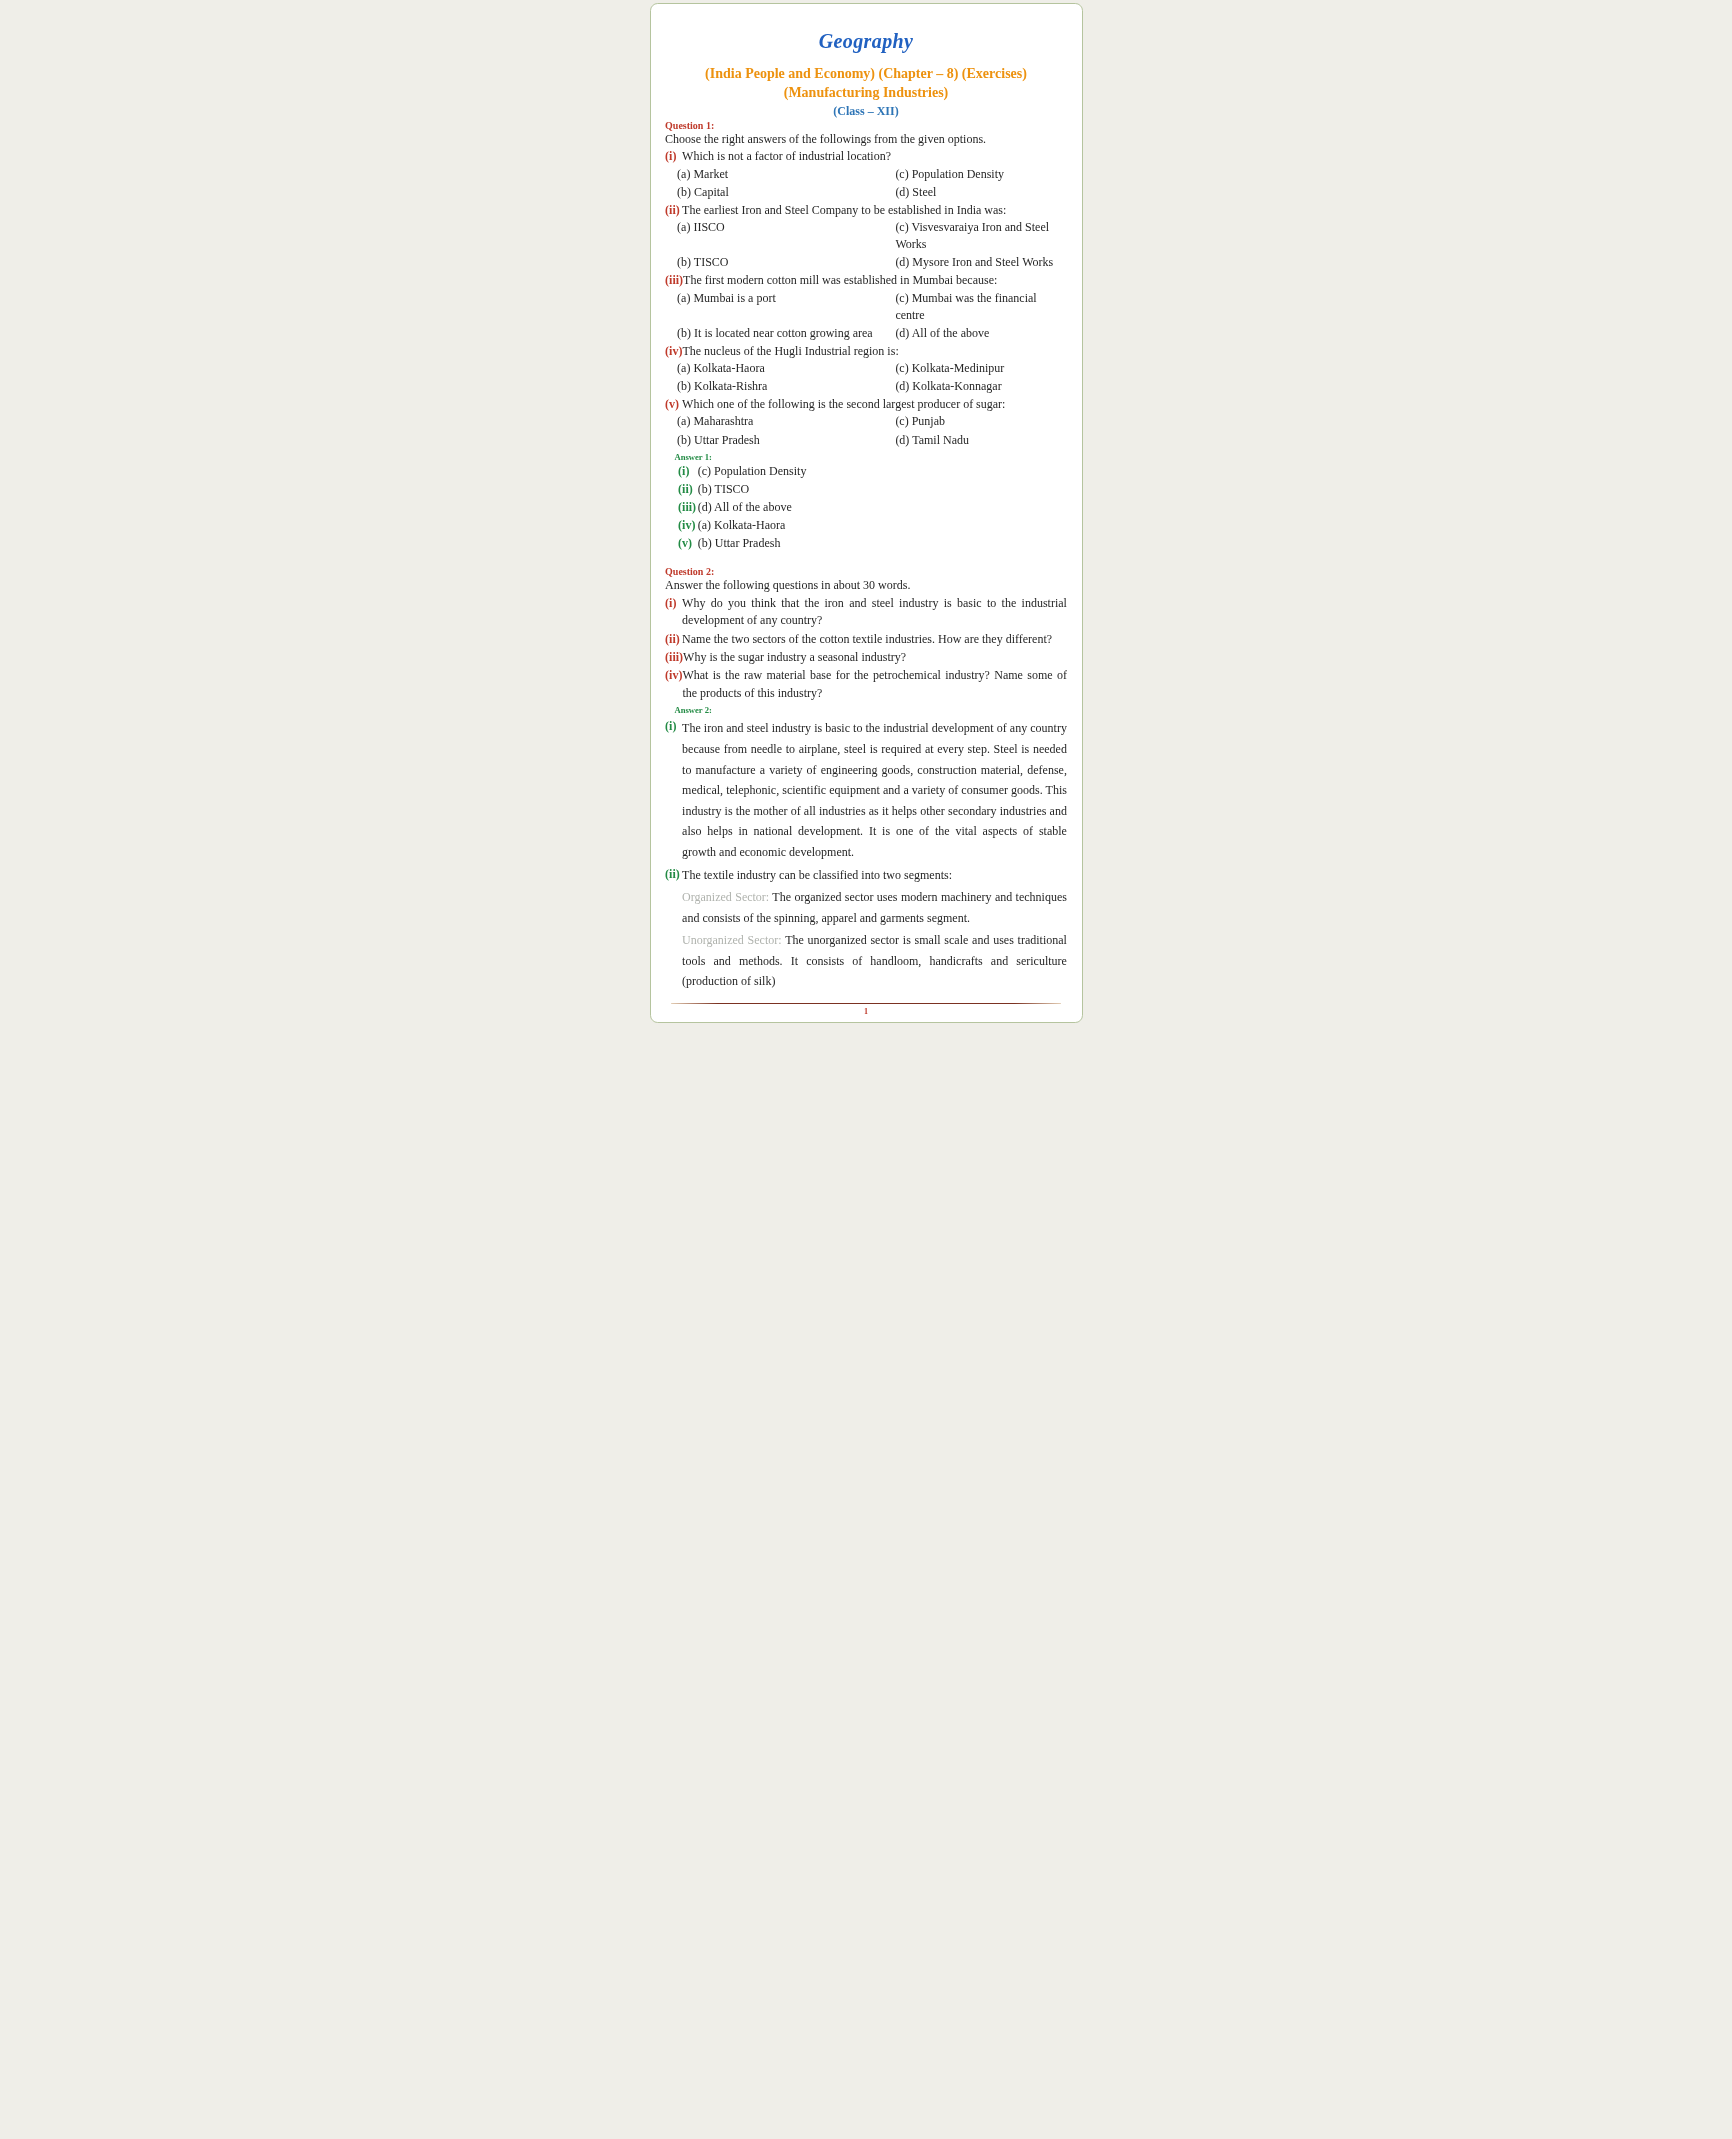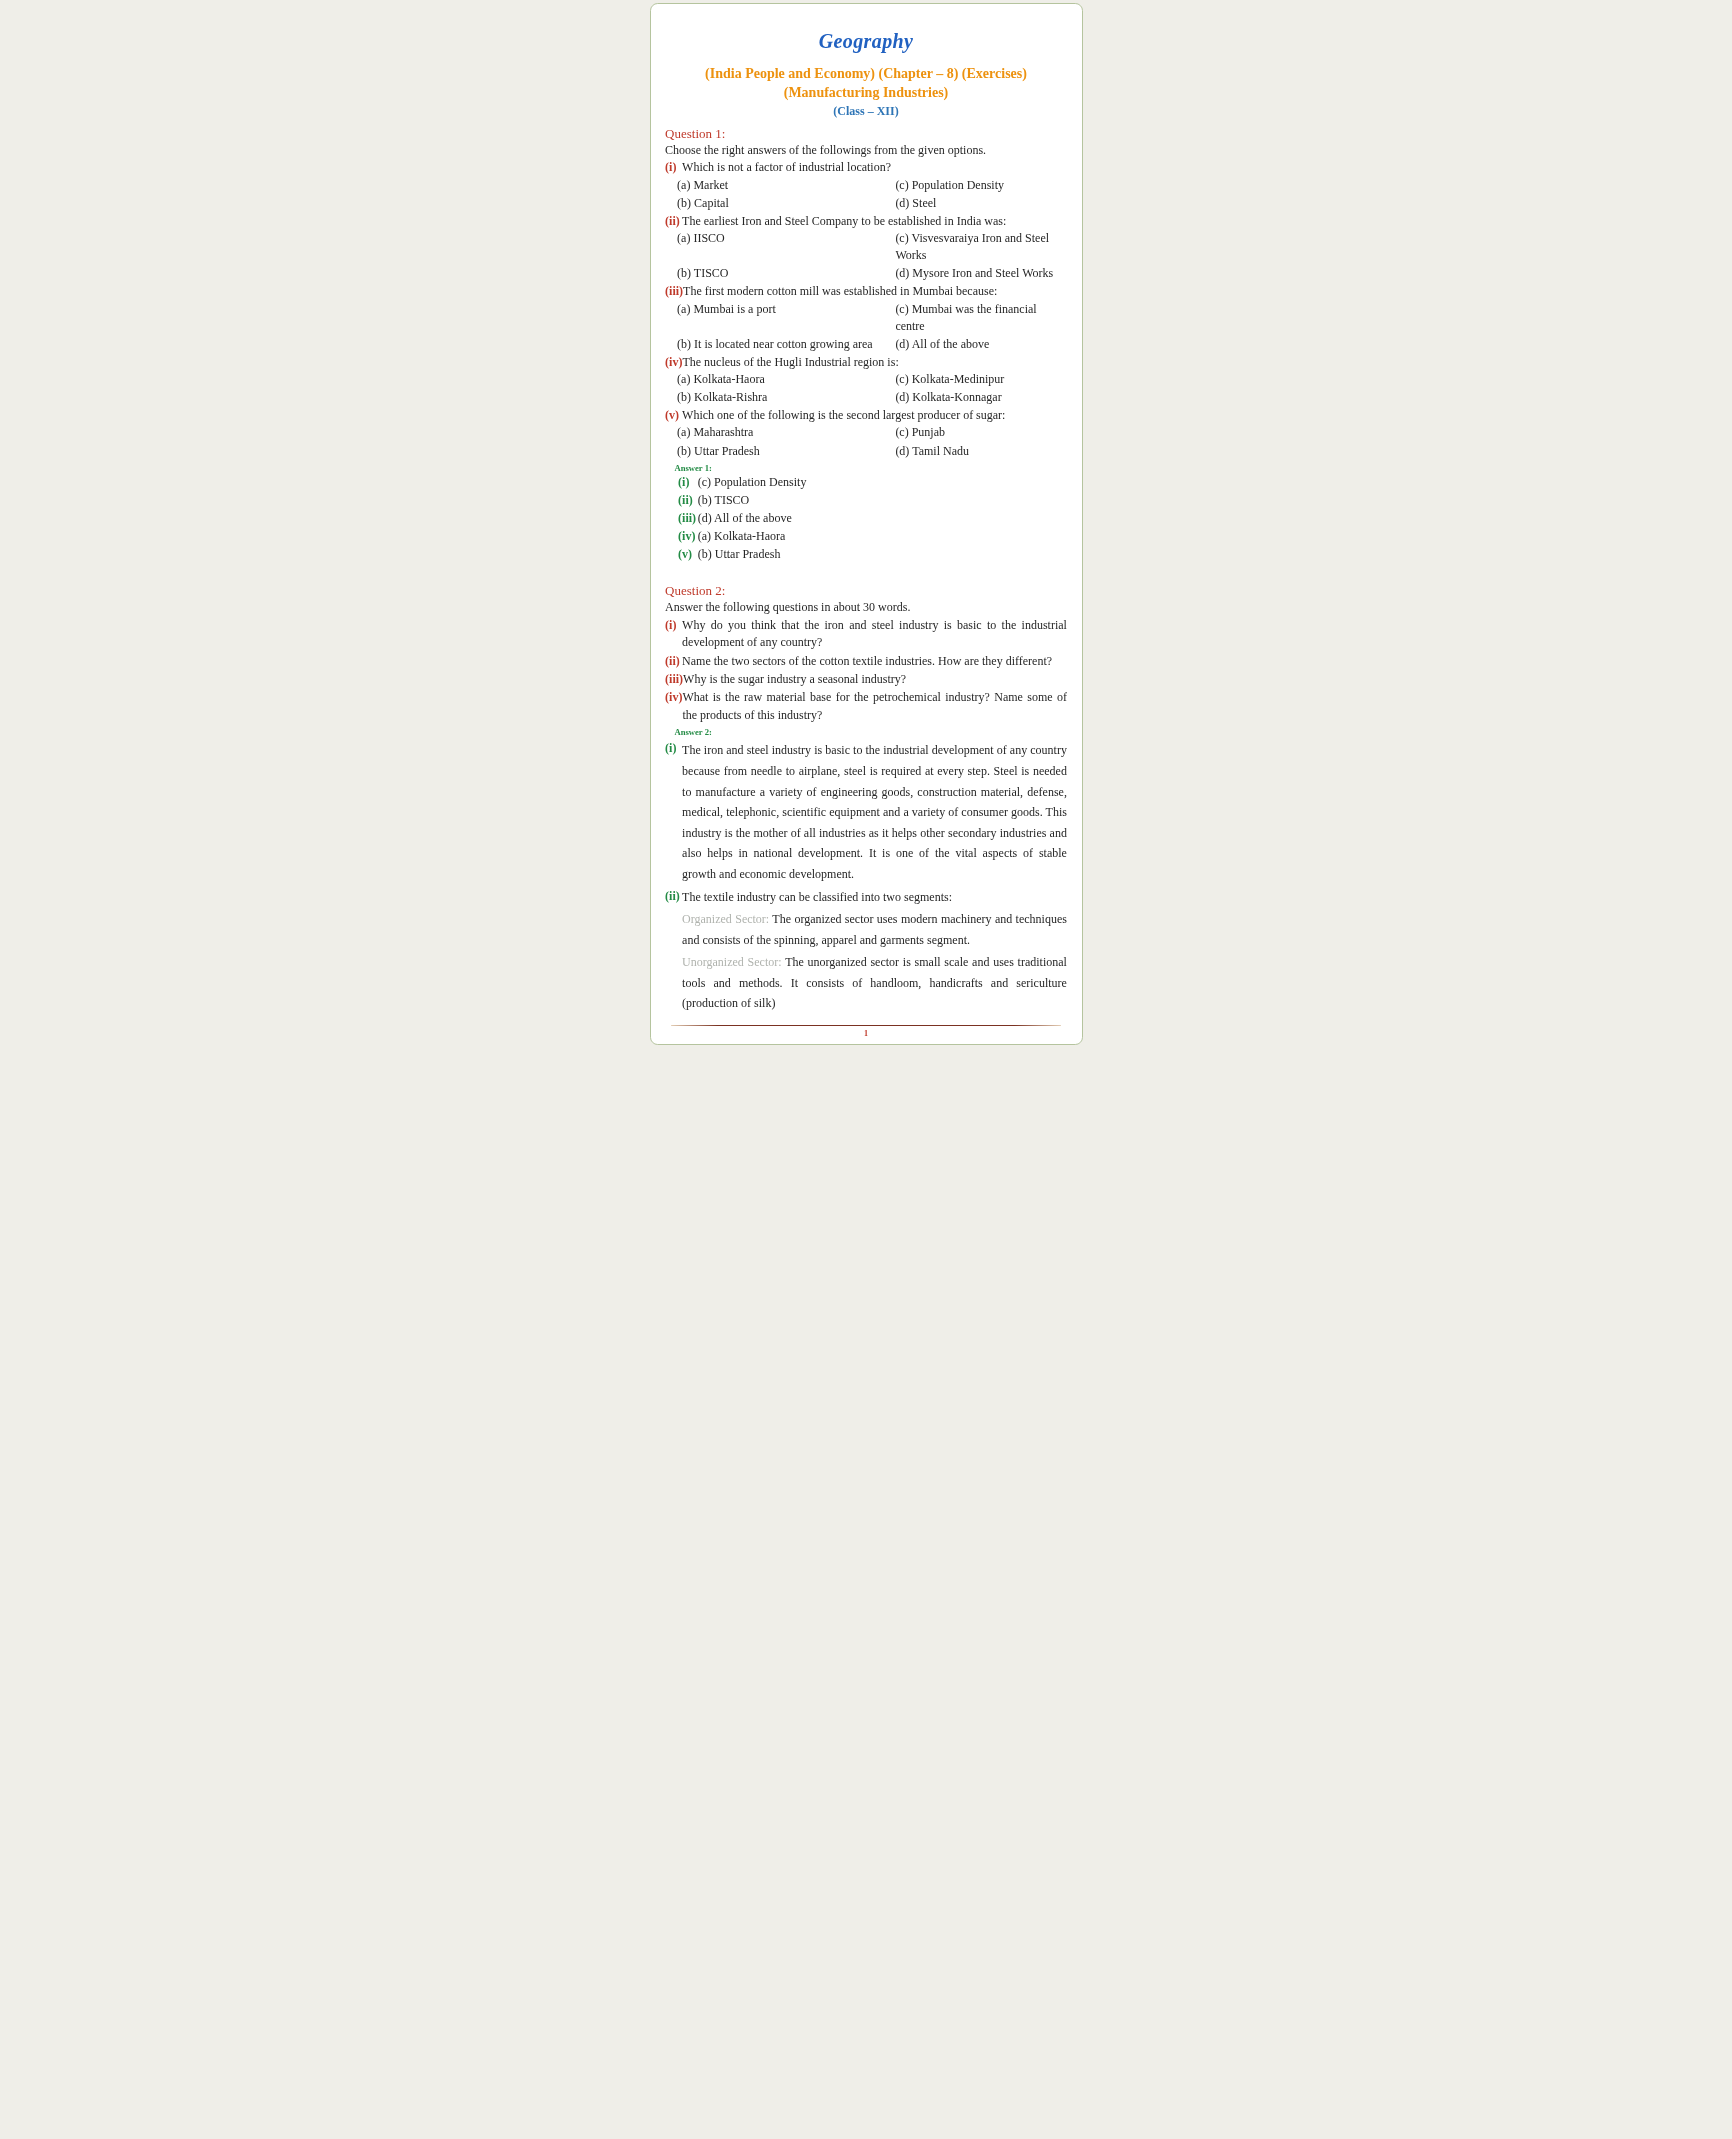--- a/index.html
+++ b/index.html
@@ -41,23 +41,22 @@
     color: #2e75b6;
     font-weight: bold;
     font-size: 12px;
   }
 
   
   .body-text { font-size: 12px; line-height: 1.42; }
 
   .q-heading {
     color: #bf3a2b;
-    font-weight: normal;
-    font-size: 13px;
-    margin-top: 6px;
+    font-weight: bold;
+    font-size: 10px;
   }
   .a-heading {
     color: #238b45;
     font-weight: bold;
     font-size: 8.6px;
     padding-left: 9.4px;
     margin-top: 3.4px;
   }
 
   

